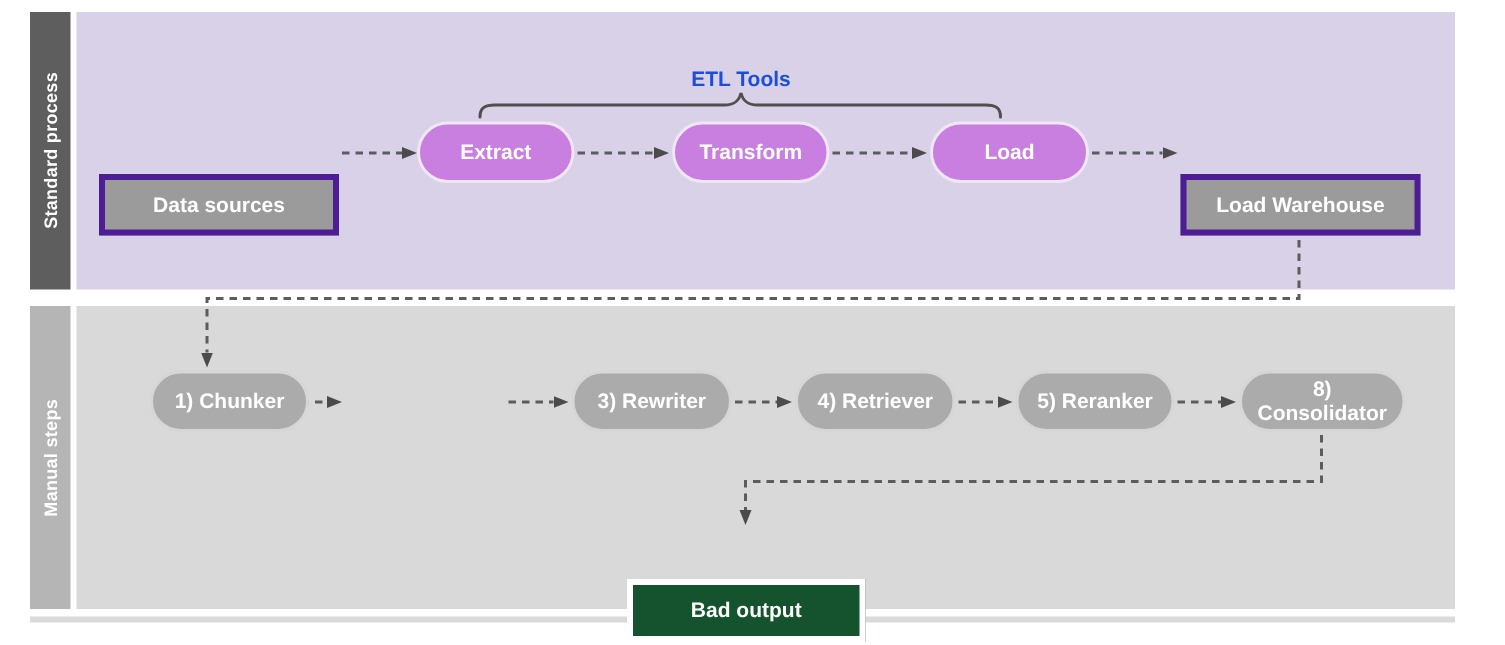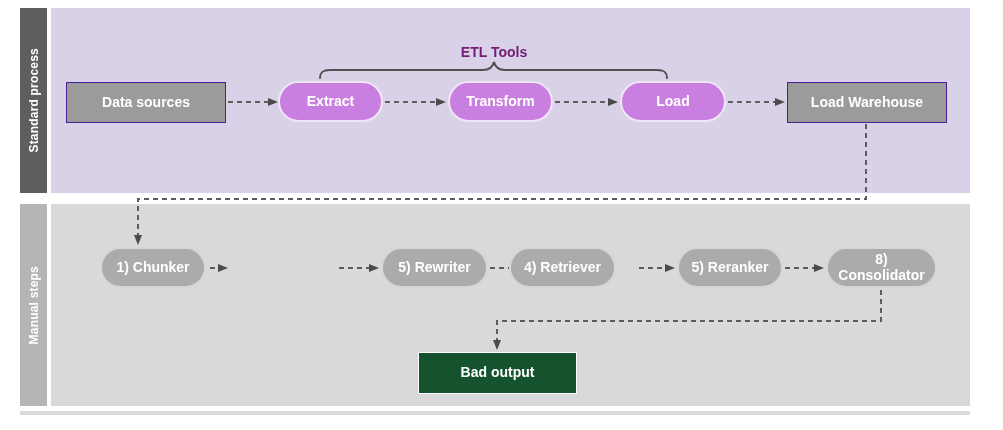--- a/index.html
+++ b/index.html
@@ -28,44 +28,44 @@
   #lane-divider{position:absolute;left:20px;top:411px;width:950px;height:4px;background:#dadada;}
 
   .node{
     position:absolute;
     display:flex;align-items:center;justify-content:center;
     text-align:center;
     color:#ffffff;font-weight:bold;font-size:14px;line-height:1.12;
     box-sizing:border-box;
     padding:0 10px;
   }
-  .rect{border:1px solid #4c1d95;}
+  .rect{border:4px solid #4c1d95;margin-top:34px;}
   .pill{border-radius:22px;border:2px solid rgba(255,255,255,0.85);}
   .etl{background:#c97fdf;border-color:#f0e6f7;}
   .graybox{background:#9b9b9b;}
   .graypill{background:#ababab;border-color:#d6d6d6;}
   .warn{background:#14532d;border-color:#ffffff;}
 
   #node-data-sources{left:66px;top:82px;width:160px;height:41px;}
   #node-extract{left:278px;top:81px;width:105px;height:41px;}
   #node-transform{left:448px;top:81px;width:105px;height:41px;}
   #node-load{left:620px;top:81px;width:106px;height:41px;}
   #node-data-warehouse{left:787px;top:82px;width:160px;height:41px;}
 
   #node-chunker{left:100px;top:247px;width:106px;height:41px;}
   #node-vector-store{left:230px;top:247px;width:107px;height:41px;}
   #node-rewriter{left:381px;top:247px;width:107px;height:41px;}
-  #node-retriever{left:509px;top:247px;width:107px;height:41px;text-align:right;}
+  #node-retriever{left:530px;top:247px;width:107px;height:41px;text-align:right;}
   #node-reranker{left:677px;top:247px;width:106px;height:41px;}
   #node-consolidator{left:826px;top:247px;width:111px;height:41px;}
   #node-bad-output{left:418px;top:352px;width:159px;height:42px;}
 
   #bracket-label{
     position:absolute;left:424px;top:44px;width:140px;
-    text-align:center;color:#701a75;font-weight:bold;font-size:14px;
+    text-align:center;color:#1d4ed8;font-weight:bold;font-size:14px;
   }
   #connectors{position:absolute;left:0;top:0;pointer-events:none;}
 </style>
 </head>
 <body>
 
 <div id="canvas">
 
   <div class="lane-sidebar" id="lane1-sidebar">
     <span>Standard process</span>
@@ -116,21 +116,21 @@
     <span>Load</span>
   </div>
   <div class="node rect graybox" id="node-data-warehouse">
     <span>Load Warehouse</span>
   </div>
 
   <div class="node pill graypill" id="node-chunker">
     <span>1) Chunker</span>
   </div>
   <div class="node pill graypill" id="node-rewriter">
-    <span>5) Rewriter</span>
+    <span>3) Rewriter</span>
   </div>
   <div class="node pill graypill" id="node-retriever">
     <span>4) Retriever</span>
   </div>
   <div class="node pill graypill" id="node-reranker">
     <span>5) Reranker</span>
   </div>
   <div class="node pill graypill" id="node-consolidator">
     <span>8) Consolidator</span>
   </div>

